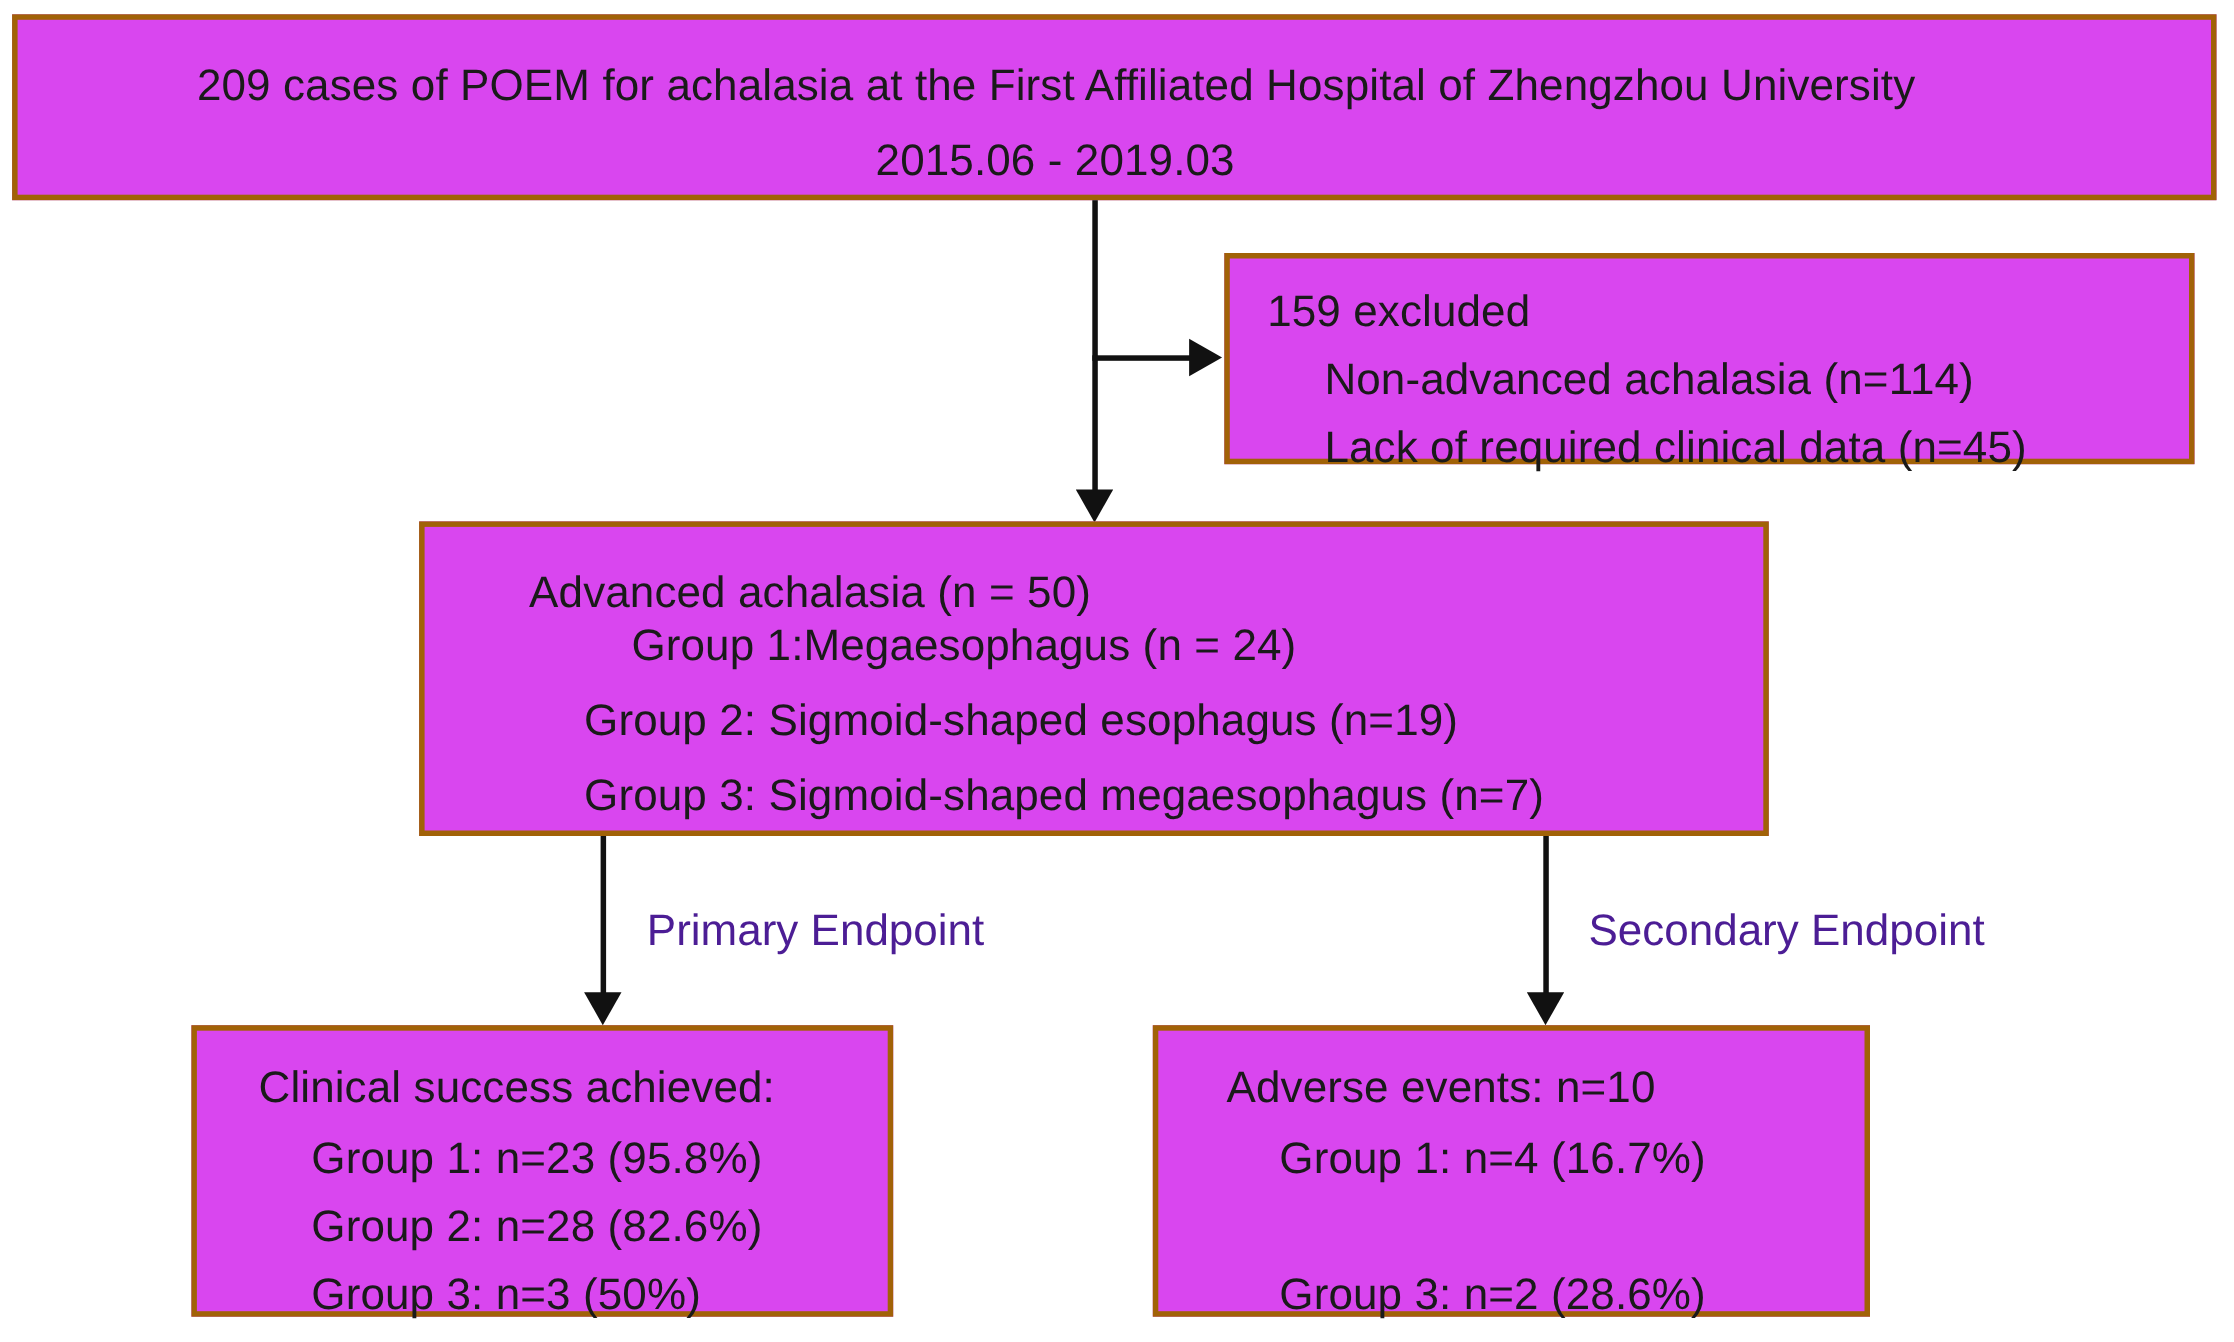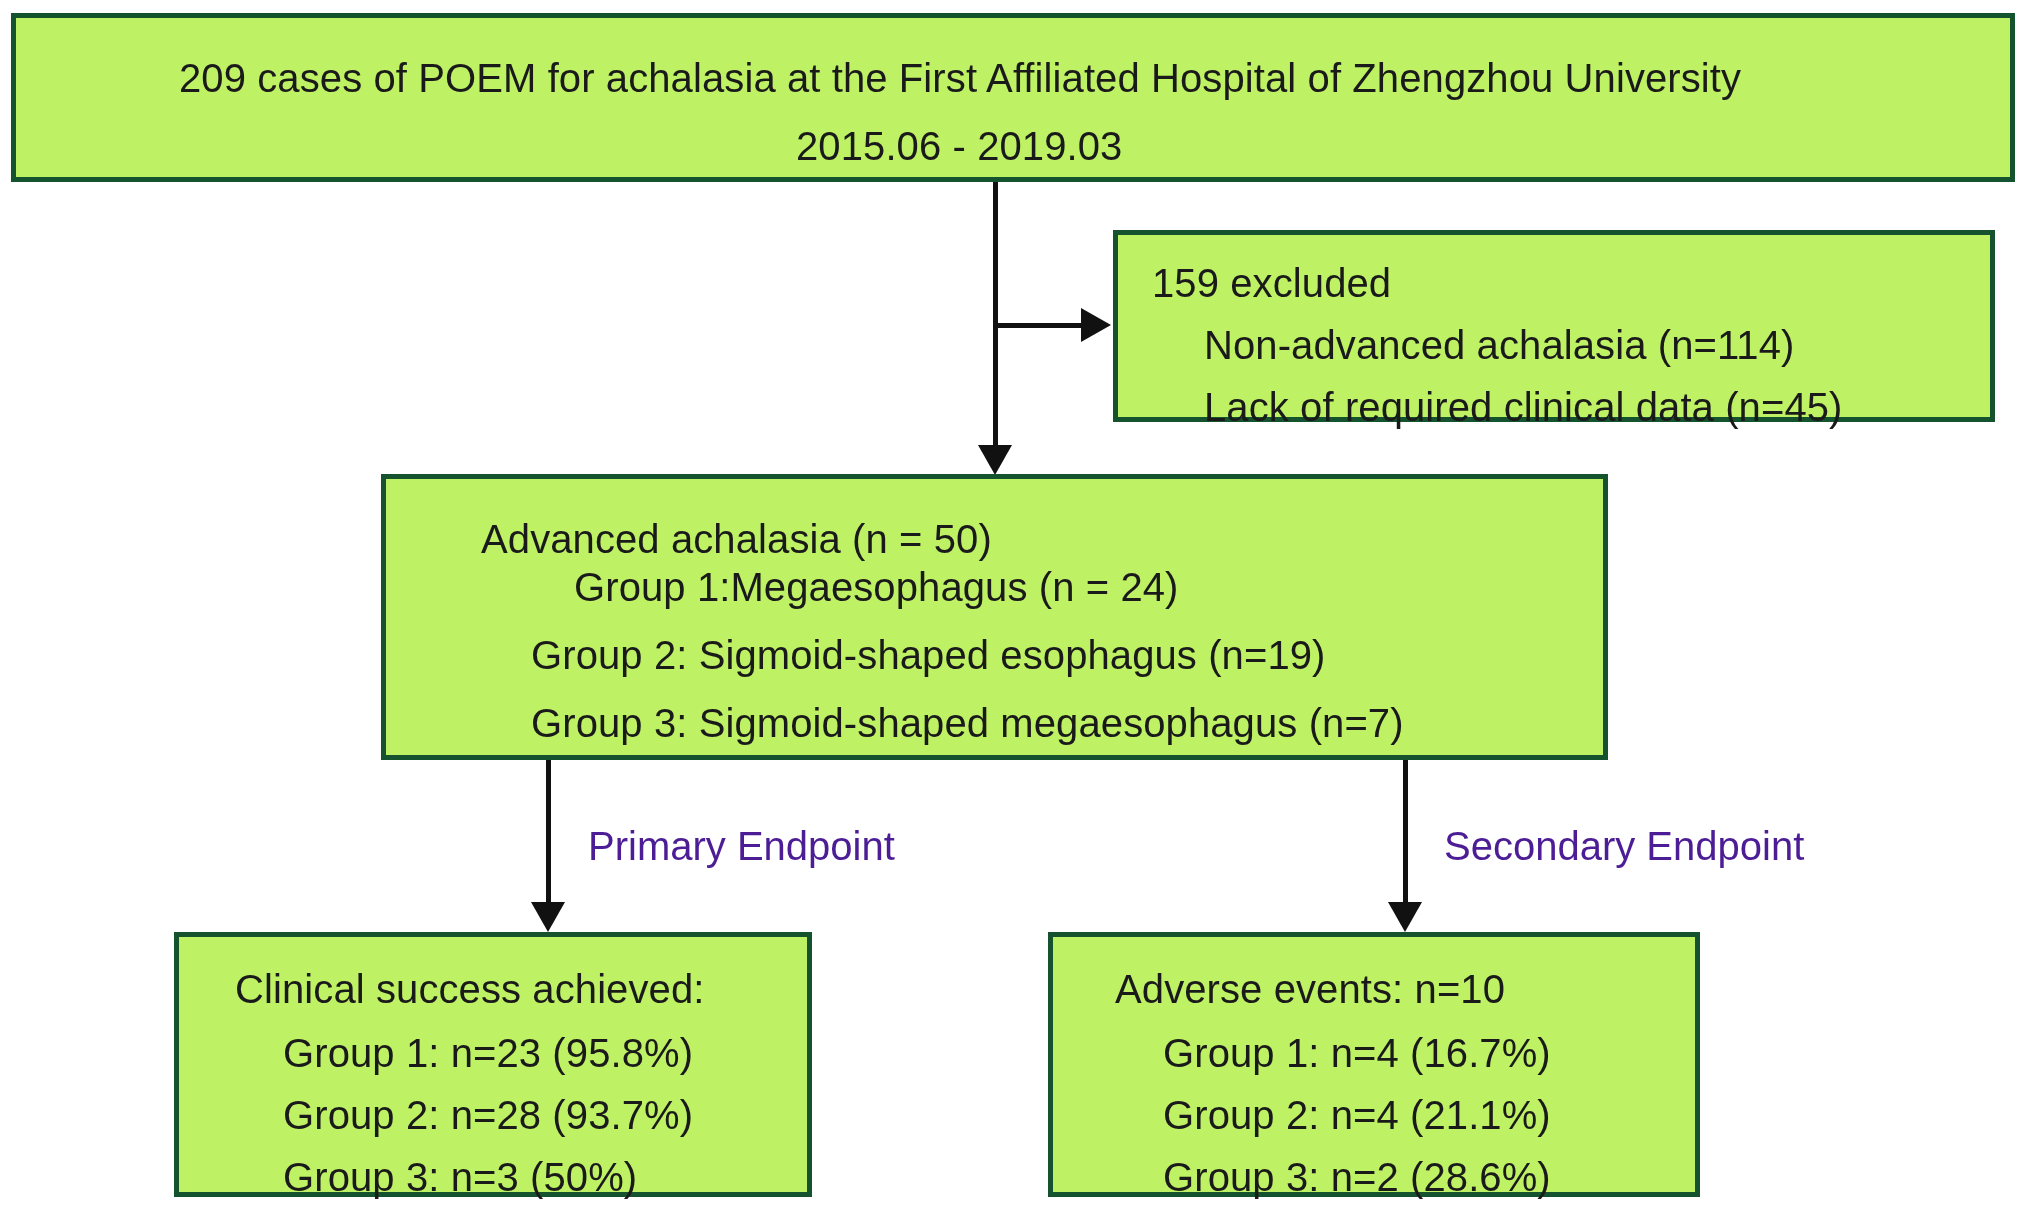--- a/index.html
+++ b/index.html
@@ -15,22 +15,22 @@
   #canvas {
     position: relative;
     width: 2031px;
     height: 1220px;
     background: #ffffff;
     overflow: hidden;
   }
   .flow-box {
     position: absolute;
     box-sizing: border-box;
-    background: #bef264;
-    border: 5px solid #14532d;
+    background: #d946ef;
+    border: 5px solid #a16207;
   }
   .box-text {
     position: absolute;
     white-space: nowrap;
     font-size: 40px;
     line-height: 1;
     color: #1a1a1a;
     letter-spacing: 0.1px;
   }
   .edge-label {
@@ -100,24 +100,23 @@
   <div class="arrowhead-down" style="left:531px; top:902px;"></div>
   <div class="edge-label" style="left:588px; top:826px;">Primary Endpoint</div>
 
   <div class="conn-v" style="left:1403px; top:760px; height:145px;"></div>
   <div class="arrowhead-down" style="left:1388px; top:902px;"></div>
   <div class="edge-label" style="left:1444px; top:826px;">Secondary Endpoint</div>
 
   <div class="flow-box" style="left:174px; top:932px; width:638px; height:265px;">
     <div class="box-text" style="left:56px; top:32px;">Clinical success achieved:</div>
     <div class="box-text" style="left:104px; top:96px;">Group 1: n=23 (95.8%)</div>
-    <div class="box-text" style="left:104px; top:158px;">Group 2: n=28 (93.7%)</div>
+    <div class="box-text" style="left:104px; top:158px;">Group 2: n=28 (82.6%)</div>
     <div class="box-text" style="left:104px; top:220px;">Group 3: n=3 (50%)</div>
   </div>
 
   <div class="flow-box" style="left:1048px; top:932px; width:652px; height:265px;">
     <div class="box-text" style="left:62px; top:32px;">Adverse events: n=10</div>
     <div class="box-text" style="left:110px; top:96px;">Group 1: n=4 (16.7%)</div>
-    <div class="box-text" style="left:110px; top:158px;">Group 2: n=4 (21.1%)</div>
     <div class="box-text" style="left:110px; top:220px;">Group 3: n=2 (28.6%)</div>
   </div>
 
 </div>
 
 </body></html>

